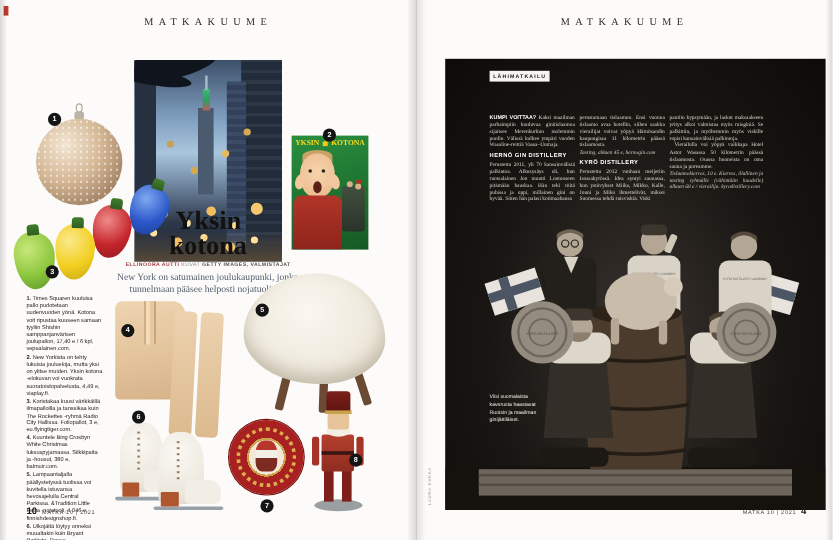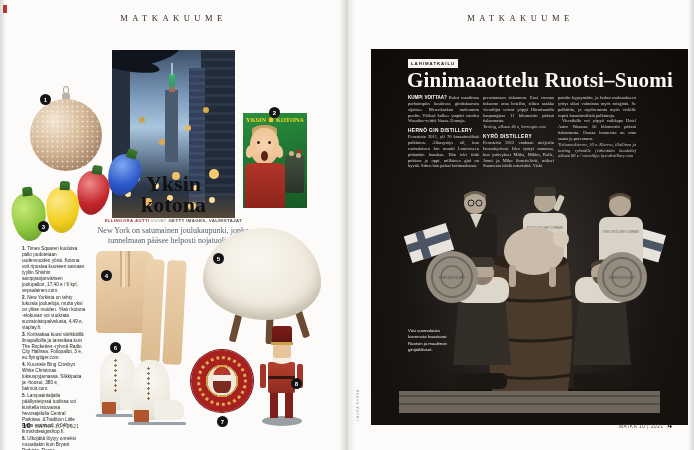--- a/index.html
+++ b/index.html
@@ -275,21 +275,20 @@
 
   <div class="footer" style="left:22px">
     <span class="pgno">10</span>
     <span class="issue">MATKA 10 | 2021</span>
   </div>
 
   <div class="kicker" style="left:347px">MATKAKUUME</div>
 
   <div class="photo">
     <div class="tag">LÄHIMATKAILU</div>
-    <div class="ftitle">Ginimaaottelu Ruotsi–Suomi</div>
 
     <div class="col" style="left:37px">
       <span class="lead">KUMPI VOITTAA?</span><span> Kaksi maailman parhaimpiin kuuluvaa ginitislaamoa sijaitsee Merenkurkun molemmin puolin. Välissä kulkee ympäri vuoden Wasaline-reittiä Vaasa–Uumaja.</span>
       <div class="colhead">HERNÖ GIN DISTILLERY</div>
       <span>Perustettu 2011, yli 70 kansainvälistä palkintoa. Alkusysäys oli, kun ruotsalainen Jon muutti Lontooseen pitämään hauskaa. Hän teki töitä pubissa ja oppi, millainen gini on hyvää. Sitten hän palasi kotimaahansa</span>
     </div>
     <div class="col" style="left:112px">
       <span>perustamaan tislaamon. Ensi vuonna tislaamo avaa hotellin, siihen saakka vierailijat voivat yöpyä Härnösandin kaupungissa 11 kilometrin päässä tislaamosta.</span>
       <div class="ital">Tasting, alkaen 45 e, hernogin.com</div>
       <div class="colhead">KYRÖ DISTILLERY</div>

